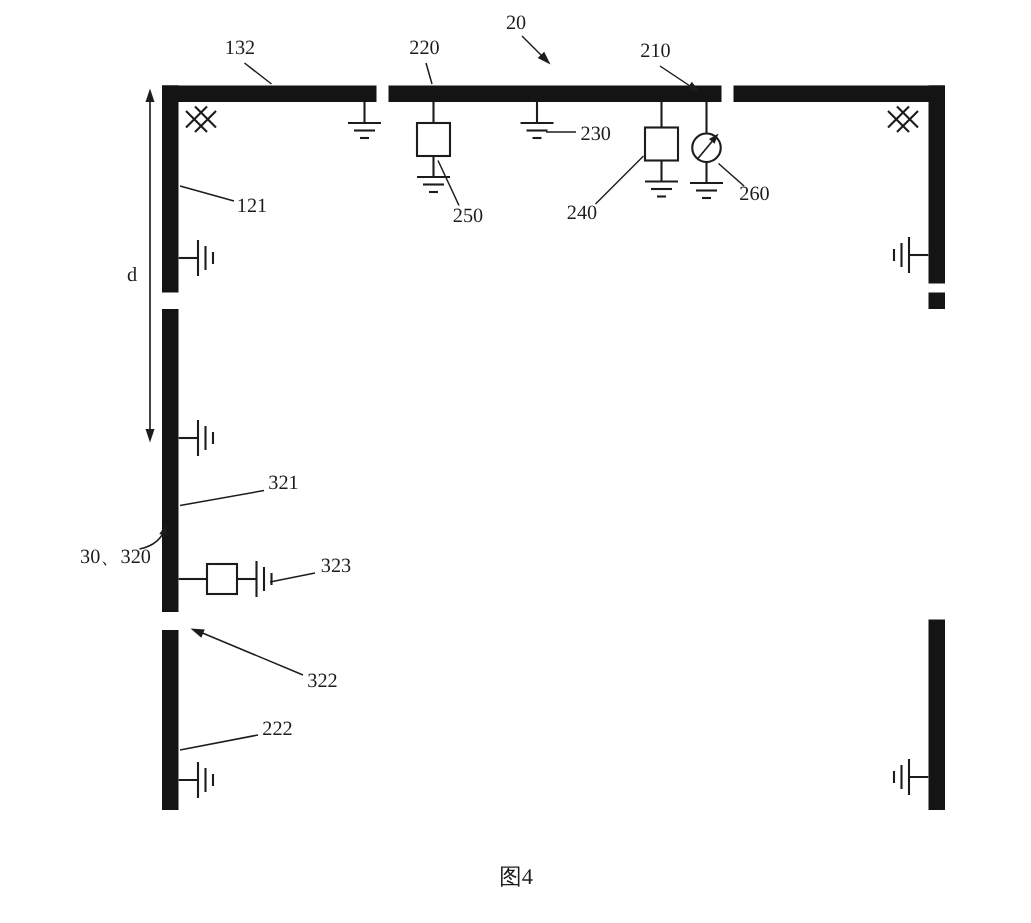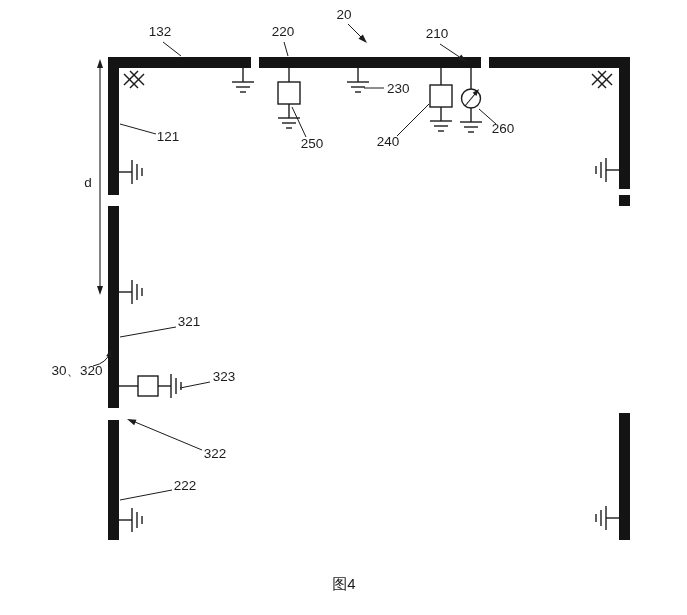--- a/index.html
+++ b/index.html
@@ -1,21 +1,21 @@
 <!DOCTYPE html>
 <html><head>
 <meta charset="utf-8">
 <style>
   html, body { margin: 0; padding: 0; background: #ffffff; }
   .page {
     position: relative;
     width: 687px;
     height: 615px;
     background: #ffffff;
-    font-family: Liberation Sans, sans-serif;
+    font-family: Liberation Serif, serif;
     overflow: hidden;
   }
   svg { display: block; }
   .lbl { font-size: 13.5px; }
   .cap { font-size: 15px; }
   .thin { stroke-width: 1.1; }
 </style>
 </head>
 <body>
 

